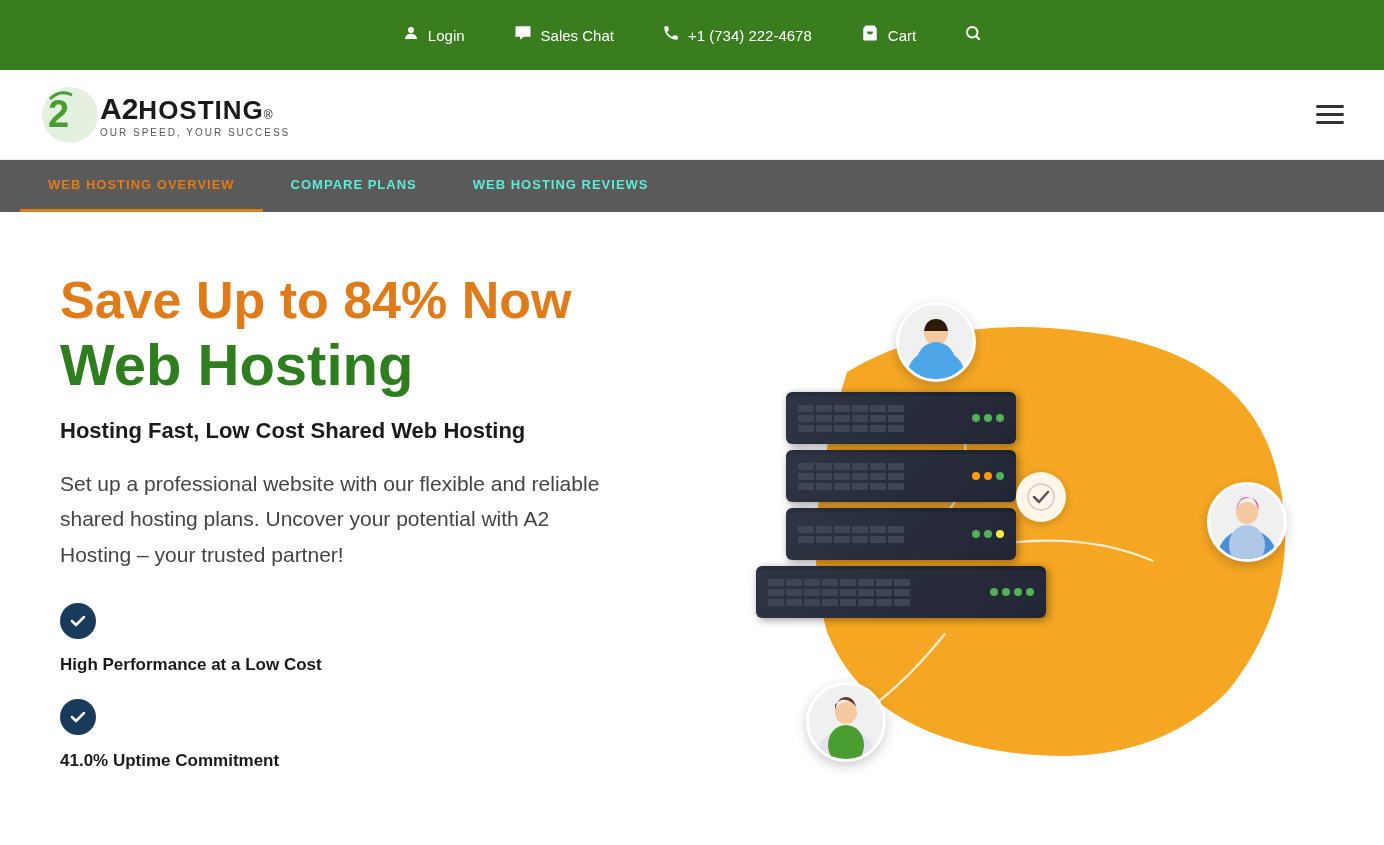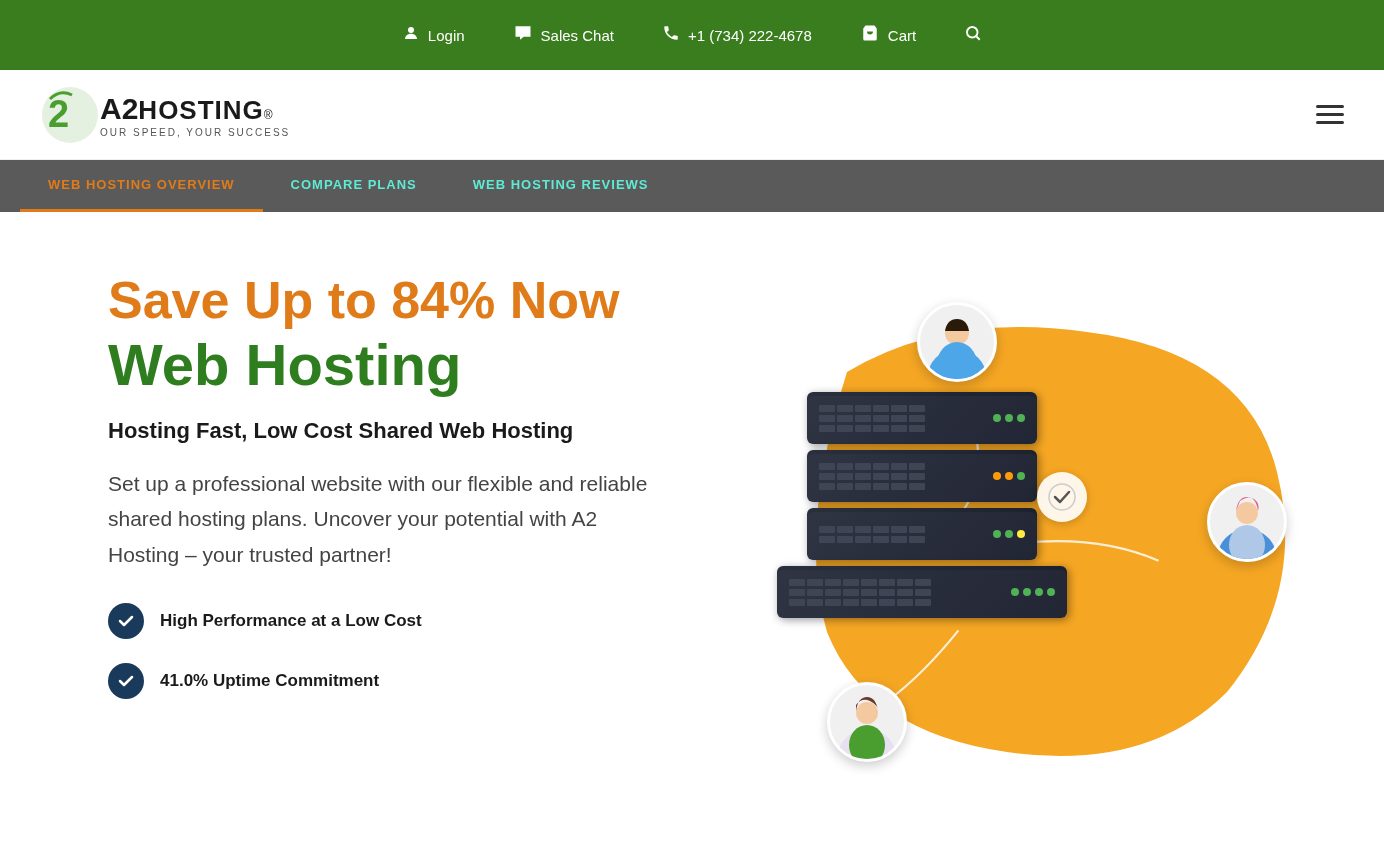--- a/index.html
+++ b/index.html
@@ -104,21 +104,20 @@
 
     
     .hero {
       display: flex;
       align-items: flex-start;
       padding: 50px 77px 0 60px;
       background: #fff;
       min-height: 620px;
       position: relative;
       overflow: hidden;
-      margin-left: 48px;
     }
     .hero-content {
       flex: 0 0 55%;
       padding-top: 10px;
     }
     .hero-title-line1 {
       font-size: 52px;
       font-weight: 900;
       color: #e07b1a;
       line-height: 1.1;
@@ -146,22 +145,23 @@
       margin-bottom: 30px;
     }
     .feature-list {
       list-style: none;
       display: flex;
       flex-direction: column;
       gap: 24px;
     }
     .feature-item {
       display: flex;
-      align-items: center;
+      align-items: flex-start;
       gap: 16px;
+      flex-direction: column;
     }
     .check-circle {
       width: 36px;
       height: 36px;
       background: #1a3a5c;
       border-radius: 50%;
       display: flex;
       align-items: center;
       justify-content: center;
       flex-shrink: 0;

